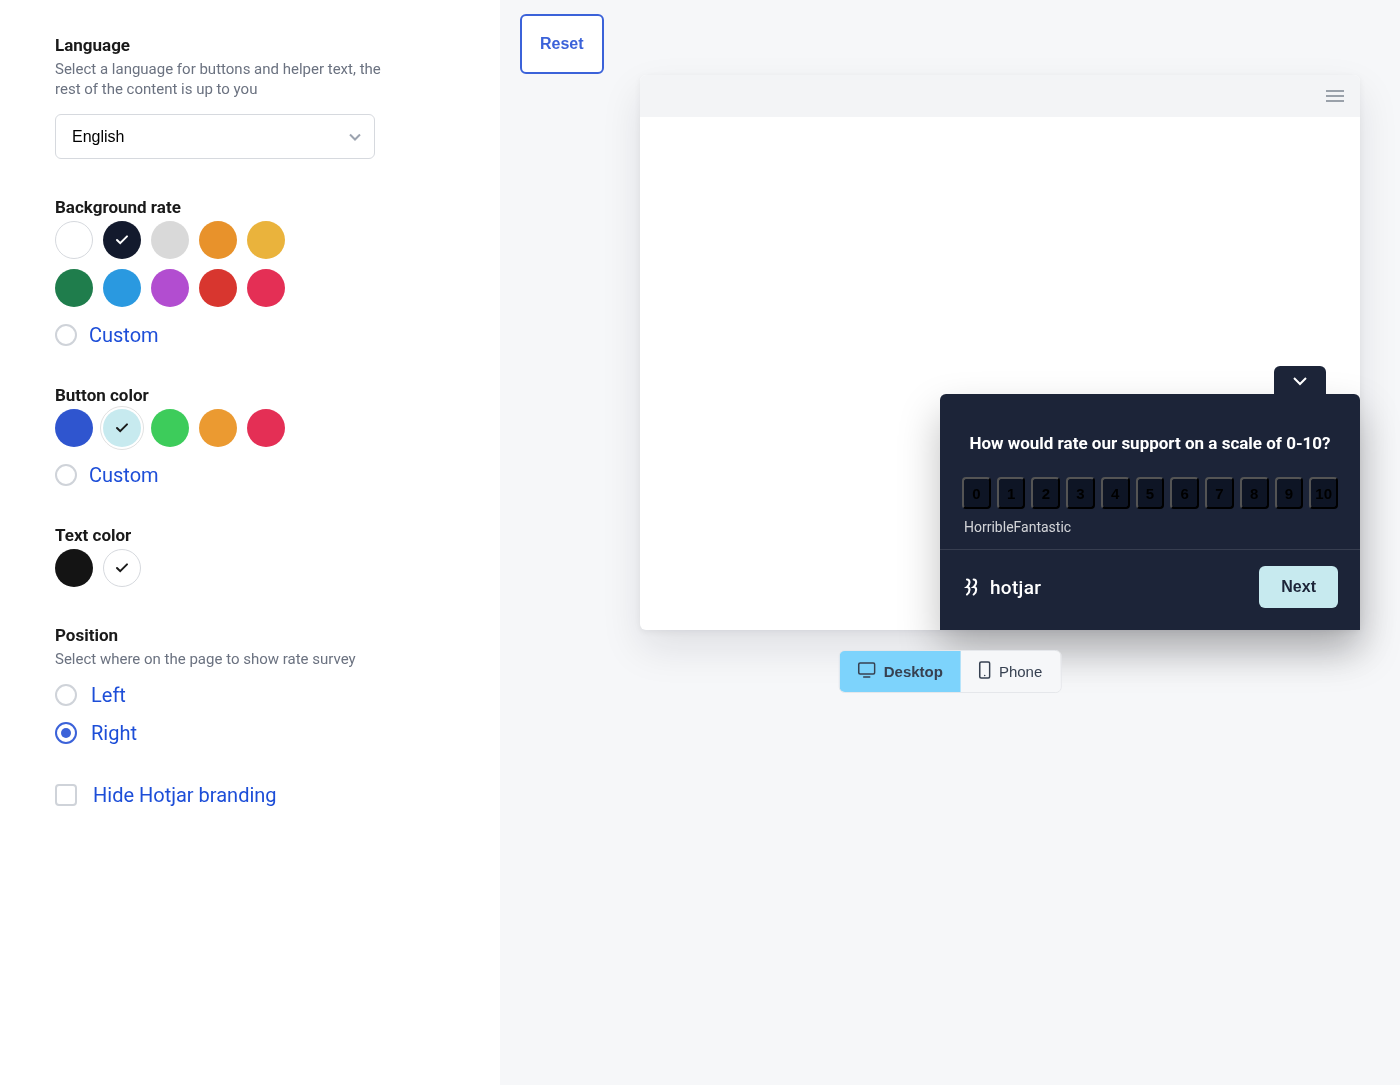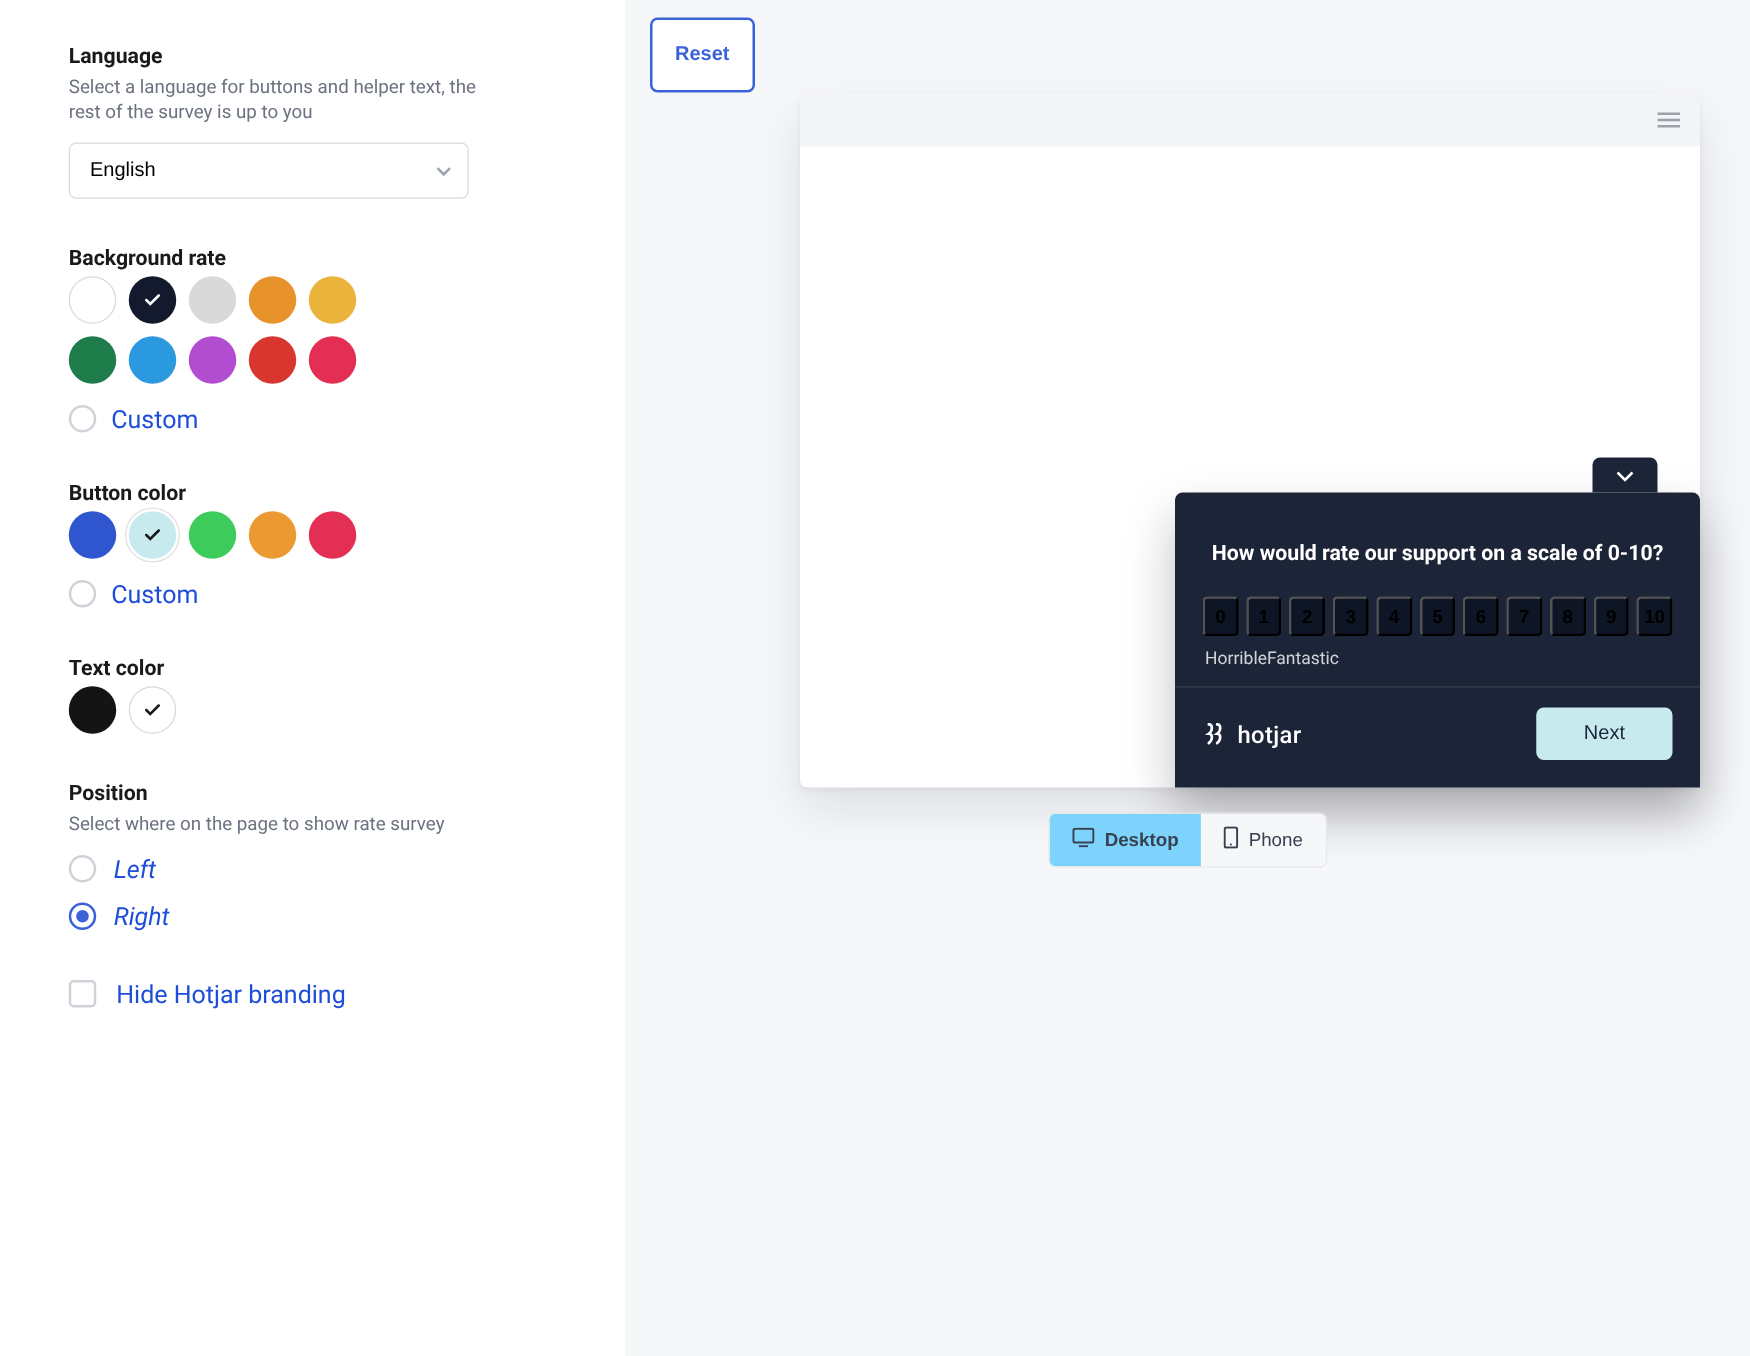--- a/index.html
+++ b/index.html
@@ -103,21 +103,21 @@
       background:#fff;
     }
     .radio.checked { border-color: #3b62d9; }
     .radio.checked::after {
       content:'';
       width:10px; height:10px;
       border-radius:50%;
       background:#3b62d9;
     }
     .radio-label { font-size: 20px; color:#1d4ed8; }
-    .position-options .opt { display:flex; align-items:center; gap:14px; margin-bottom:14px;font-style:italic; }
+    .position-options .opt { display:flex; align-items:center; gap:14px; margin-bottom:14px; }
     .checkbox {
       width:22px; height:22px;
       border: 2px solid #cfd3d9;
       border-radius:4px;
       background:#fff;
       cursor:pointer;
       display:inline-flex; align-items:center; justify-content:center;
     }
     .hide-branding { display:flex; align-items:center; gap:16px; }
 
@@ -187,22 +187,22 @@
       display:flex; align-items:center; justify-content:space-between;
     }
     .hotjar-brand { display:flex; align-items:center; gap:8px; font-size:19px; font-weight:500; letter-spacing:.3px; }
     .hotjar-logo {
       display:inline-flex; align-items:center;
     }
     .next-btn {
       background:#c7eaef;
       color:#1c2438;
       border:none;
-      font-weight:400;
-      padding:12px 38px;
+      font-weight:700;
+      padding:12px 22px;
       border-radius:6px;
       font-size:16px;
       cursor:pointer;
     }
     .device-toggle {
       position:absolute;
       left: 50%;
       top: 650px;
       transform: translateX(-50%);
       display:flex;
@@ -221,21 +221,21 @@
     }
     .device-btn.active { background:#7dd3fc; font-weight:600; }
   </style>
 </head>
 <body>
 
 <div class="settings-panel">
 
   <div class="section">
     <div class="section-title">Language</div>
-    <div class="section-sub">Select a language for buttons and helper text, the rest of the survey is up to you</div>
+    <div class="section-sub">Select a language for buttons and helper text, the rest of the content is up to you</div>
     <div class="select-wrap">
       <select class="select">
         <option>English</option>
       </select>
       <span class="select-caret">
         <svg width="12" height="8" viewBox="0 0 12 8">
             <path d="M1 1l5 5 5-5" fill="none" stroke="currentColor" stroke-width="2"></path>
           </svg>
       </span>
     </div>

